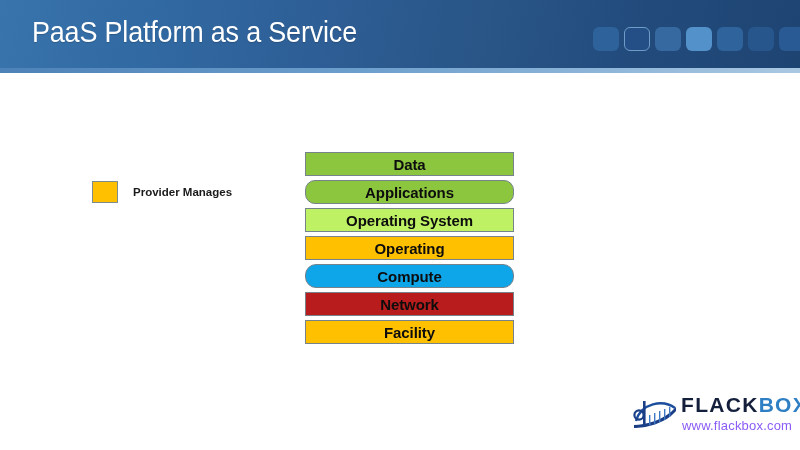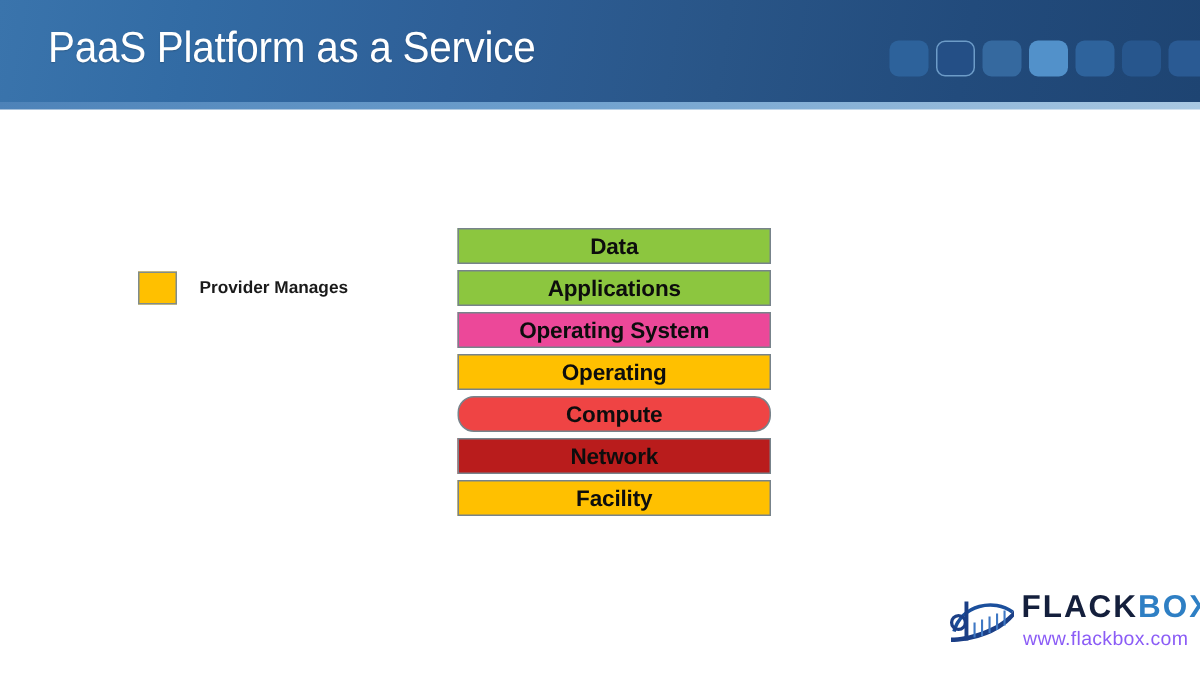--- a/index.html
+++ b/index.html
@@ -183,30 +183,30 @@
     <div class="legend-row">
       <div class="legend-swatch" style="background: rgb(255, 192, 0);"></div>
       <div class="legend-label">Provider Manages</div>
     </div>
   </div>
 
 <div id="stack">
     <div class="stack-bar" style="background: rgb(140, 198, 63); border-color: rgb(119, 131, 139);">
       <span class="stack-label">Data</span>
     </div>
-    <div class="stack-bar" style="background: rgb(140, 198, 63); border-color: rgb(119, 131, 139);">
+    <div class="stack-bar" style="background: rgb(140, 198, 63); border-color: rgb(119, 131, 139); border-radius: 10px;">
       <span class="stack-label">Applications</span>
     </div>
-    <div class="stack-bar" style="background: #ec4899; border-color: rgb(119, 131, 139);">
+    <div class="stack-bar" style="background: #bef264; border-color: rgb(119, 131, 139);">
       <span class="stack-label">Operating System</span>
     </div>
     <div class="stack-bar" style="background: rgb(255, 192, 0); border-color: rgb(119, 131, 139);">
       <span class="stack-label">Operating</span>
     </div>
-    <div class="stack-bar" style="background: #ef4444; border-color: rgb(119, 131, 139); border-radius: 11px;">
+    <div class="stack-bar" style="background: #0ea5e9; border-color: rgb(119, 131, 139); border-radius: 11px;">
       <span class="stack-label">Compute</span>
     </div>
     <div class="stack-bar" style="background: #b91c1c; border-color: rgb(119, 131, 139); text-align: center;">
       <span class="stack-label">Network</span>
     </div>
     <div class="stack-bar" style="background: rgb(255, 192, 0); border-color: rgb(119, 131, 139);">
       <span class="stack-label">Facility</span>
     </div>
   </div>
 

